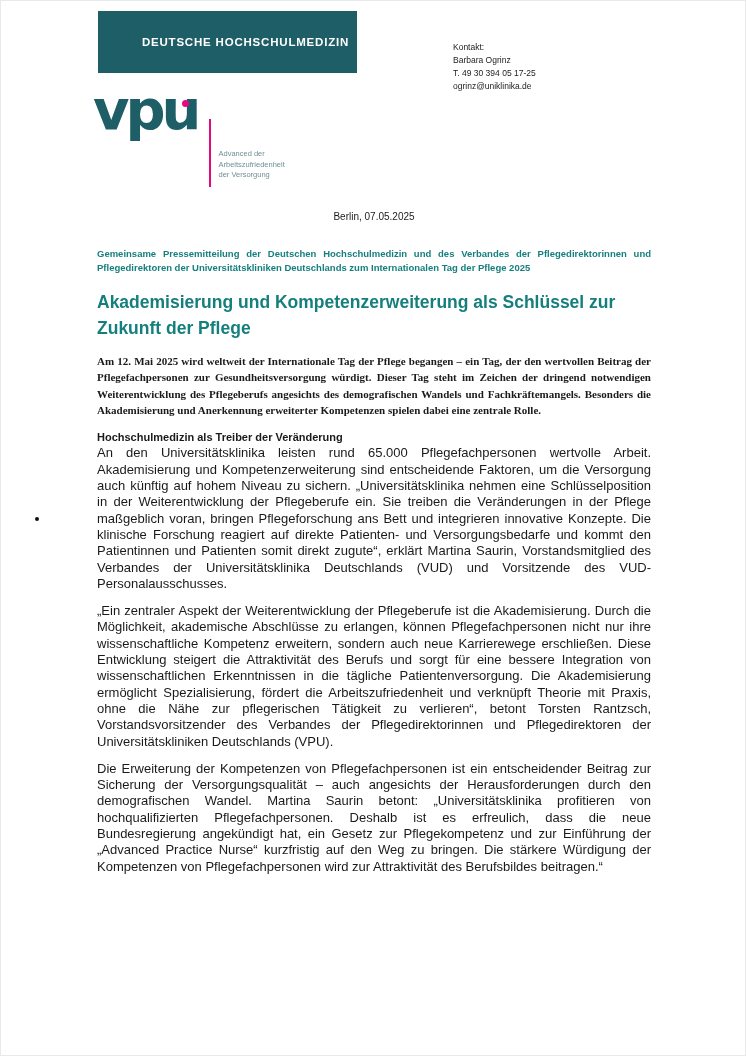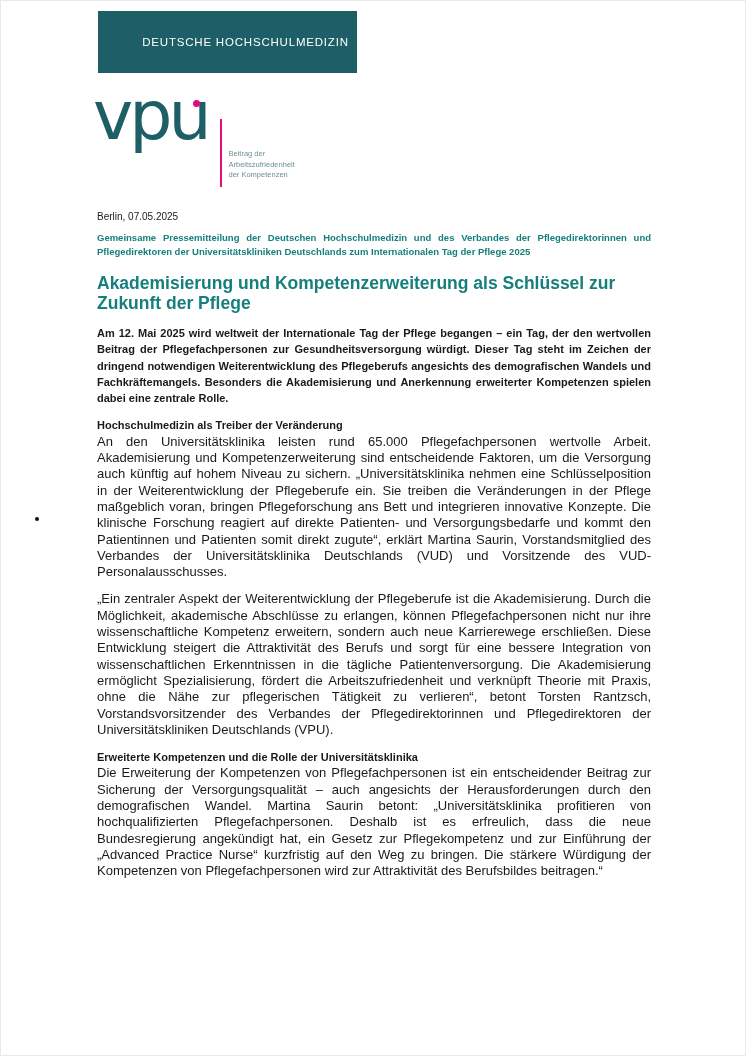--- a/index.html
+++ b/index.html
@@ -9,84 +9,90 @@
     position:relative; width:746px; height:1056px; margin:0 auto;
     background:#ffffff; border:1px solid #e9e9e9; overflow:hidden;
   }
 
   
   .banner {
     position:absolute; left:97px; top:10px; width:259px; height:62px;
     background:var(--banner_teal,#1e5e66);
     display:flex; align-items:center; justify-content:center;
   }
-  .banner-text { color:#ffffff; font-size:11.5px; font-weight:400; letter-spacing:0.8px;padding-left:36px; }
+  .banner-text { color:#ffffff; font-size:11.5px; font-weight:700; letter-spacing:0.8px;padding-left:36px; }
 
   
   .contact { position:absolute; left:452px; top:40px; font-size:8.5px; line-height:13px; color:#1c1c1c; }
 
   
   .logo { position:absolute; left:92px; top:101px; display:flex; align-items:flex-start; height:86px; }
   .logo-acronym {
-    font-family:"DejaVu Sans", sans-serif; font-weight:400;
-    font-size:68px; line-height:1; letter-spacing:-4px;
+    font-family:"DejaVu Sans", sans-serif; font-weight:700;
+    font-size:56px; line-height:1; letter-spacing:-4px;
     margin-top:-20px; color:var(--banner_teal,#1e5e66); position:relative;
   }
   .logo-dot {
     position:absolute; right:8px; top:18px; width:7px; height:7px;
     border-radius:50%; background:var(--logo_pink,#e5097f);
   }
   .logo-divider {
     width:2px; height:68px; margin:17px 7px 0 12px;
     background:var(--logo_pink,#e5097f);
   }
   .logo-caption {
     margin-top:47px; font-size:7.5px; line-height:10.5px;
     color:var(--logo_caption_gray,#6f9094);
   }
 
   
   .margin-bullet { position:absolute; left:34px; top:516px; width:4px; height:4px; border-radius:50%; background:#111; }
 
   
   .content { position:absolute; left:96px; top:209px; width:554px; }
-  .dateline { text-align:left; font-size:10px; line-height:13px; }
+  .dateline { text-align:center; font-size:10px; line-height:13px; }
   .kicker {
-    margin-top:8px; color:var(--accent_teal,#147f7d);
+    margin-top:24px; color:var(--accent_teal,#147f7d);
     font-weight:700; font-size:9.5px; line-height:13.5px; text-align:justify;
   }
   .title {
     margin-top:15px; color:var(--accent_teal,#147f7d);
-    font-weight:700; font-size:17.5px; line-height:20px;
+    font-weight:700; font-size:17.5px; line-height:26px;
   }
-  .lead { margin-top:12px; font-weight:700; font-size:11px; line-height:16.3px; text-align:justify; }
+  .lead { margin-top:12px; font-weight:700; font-size:11px; line-height:16.3px; text-align:justify;font-family:Liberation Serif, serif; }
   .section { margin-top:11px; }
   .section-heading { font-size:11px; font-weight:700; line-height:16.3px; }
   .section-body { font-size:13px; line-height:16.3px; text-align:justify; }
 </style>
 </head>
 <body>
 
 <div class="page">
 
   <div class="banner">
     <span class="banner-text">DEUTSCHE HOCHSCHULMEDIZIN</span>
   </div>
 
+  <div class="contact">
+    <div>Kontakt:</div>
+    <div>Barbara Ogrinz</div>
+    <div>T. 49 30 394 05 17-25</div>
+    <div>ogrinz@uniklinika.de</div>
+  </div>
 
   <div class="logo">
     <div class="logo-acronym">
       <span>vpu</span>
       <span class="logo-dot"></span>
     </div>
     <div class="logo-divider"></div>
     <div class="logo-caption">
-      <div>Beitrag der</div>
+      <div>Advanced der</div>
       <div>Arbeitszufriedenheit</div>
-      <div>der Kompetenzen</div>
+      <div>der Versorgung</div>
     </div>
   </div>
 
   <span class="margin-bullet"></span>
 
   <div class="content">
     <div class="dateline">Berlin, 07.05.2025</div>
 
     <div class="kicker">Gemeinsame Pressemitteilung der Deutschen Hochschulmedizin und des Verbandes der Pflegedirektorinnen und Pflegedirektoren der Universitätskliniken Deutschlands zum Internationalen Tag der Pflege 2025</div>
 
@@ -97,18 +103,17 @@
     <div class="section">
       <div class="section-heading">Hochschulmedizin als Treiber der Veränderung</div>
       <div class="section-body">An den Universitätsklinika leisten rund 65.000 Pflegefachpersonen wertvolle Arbeit. Akademisierung und Kompetenzerweiterung sind entscheidende Faktoren, um die Versorgung auch künftig auf hohem Niveau zu sichern. „Universitätsklinika nehmen eine Schlüsselposition in der Weiterentwicklung der Pflegeberufe ein. Sie treiben die Veränderungen in der Pflege maßgeblich voran, bringen Pflegeforschung ans Bett und integrieren innovative Konzepte. Die klinische Forschung reagiert auf direkte Patienten- und Versorgungsbedarfe und kommt den Patientinnen und Patienten somit direkt zugute“, erklärt Martina Saurin, Vorstandsmitglied des Verbandes der Universitätsklinika Deutschlands (VUD) und Vorsitzende des VUD-Personalausschusses.</div>
     </div>
 
     <div class="section">
       <div class="section-body">„Ein zentraler Aspekt der Weiterentwicklung der Pflegeberufe ist die Akademisierung. Durch die Möglichkeit, akademische Abschlüsse zu erlangen, können Pflegefachpersonen nicht nur ihre wissenschaftliche Kompetenz erweitern, sondern auch neue Karrierewege erschließen. Diese Entwicklung steigert die Attraktivität des Berufs und sorgt für eine bessere Integration von wissenschaftlichen Erkenntnissen in die tägliche Patientenversorgung. Die Akademisierung ermöglicht Spezialisierung, fördert die Arbeitszufriedenheit und verknüpft Theorie mit Praxis, ohne die Nähe zur pflegerischen Tätigkeit zu verlieren“, betont Torsten Rantzsch, Vorstandsvorsitzender des Verbandes der Pflegedirektorinnen und Pflegedirektoren der Universitätskliniken Deutschlands (VPU).</div>
     </div>
 
     <div class="section">
-      <div class="section-heading">Erweiterte Kompetenzen und die Rolle der Universitätsklinika</div>
       <div class="section-body">Die Erweiterung der Kompetenzen von Pflegefachpersonen ist ein entscheidender Beitrag zur Sicherung der Versorgungsqualität – auch angesichts der Herausforderungen durch den demografischen Wandel. Martina Saurin betont: „Universitätsklinika profitieren von hochqualifizierten Pflegefachpersonen. Deshalb ist es erfreulich, dass die neue Bundesregierung angekündigt hat, ein Gesetz zur Pflegekompetenz und zur Einführung der „Advanced Practice Nurse“ kurzfristig auf den Weg zu bringen. Die stärkere Würdigung der Kompetenzen von Pflegefachpersonen wird zur Attraktivität des Berufsbildes beitragen.“</div>
     </div>
   </div>
 
 </div>
 
 </body></html>

